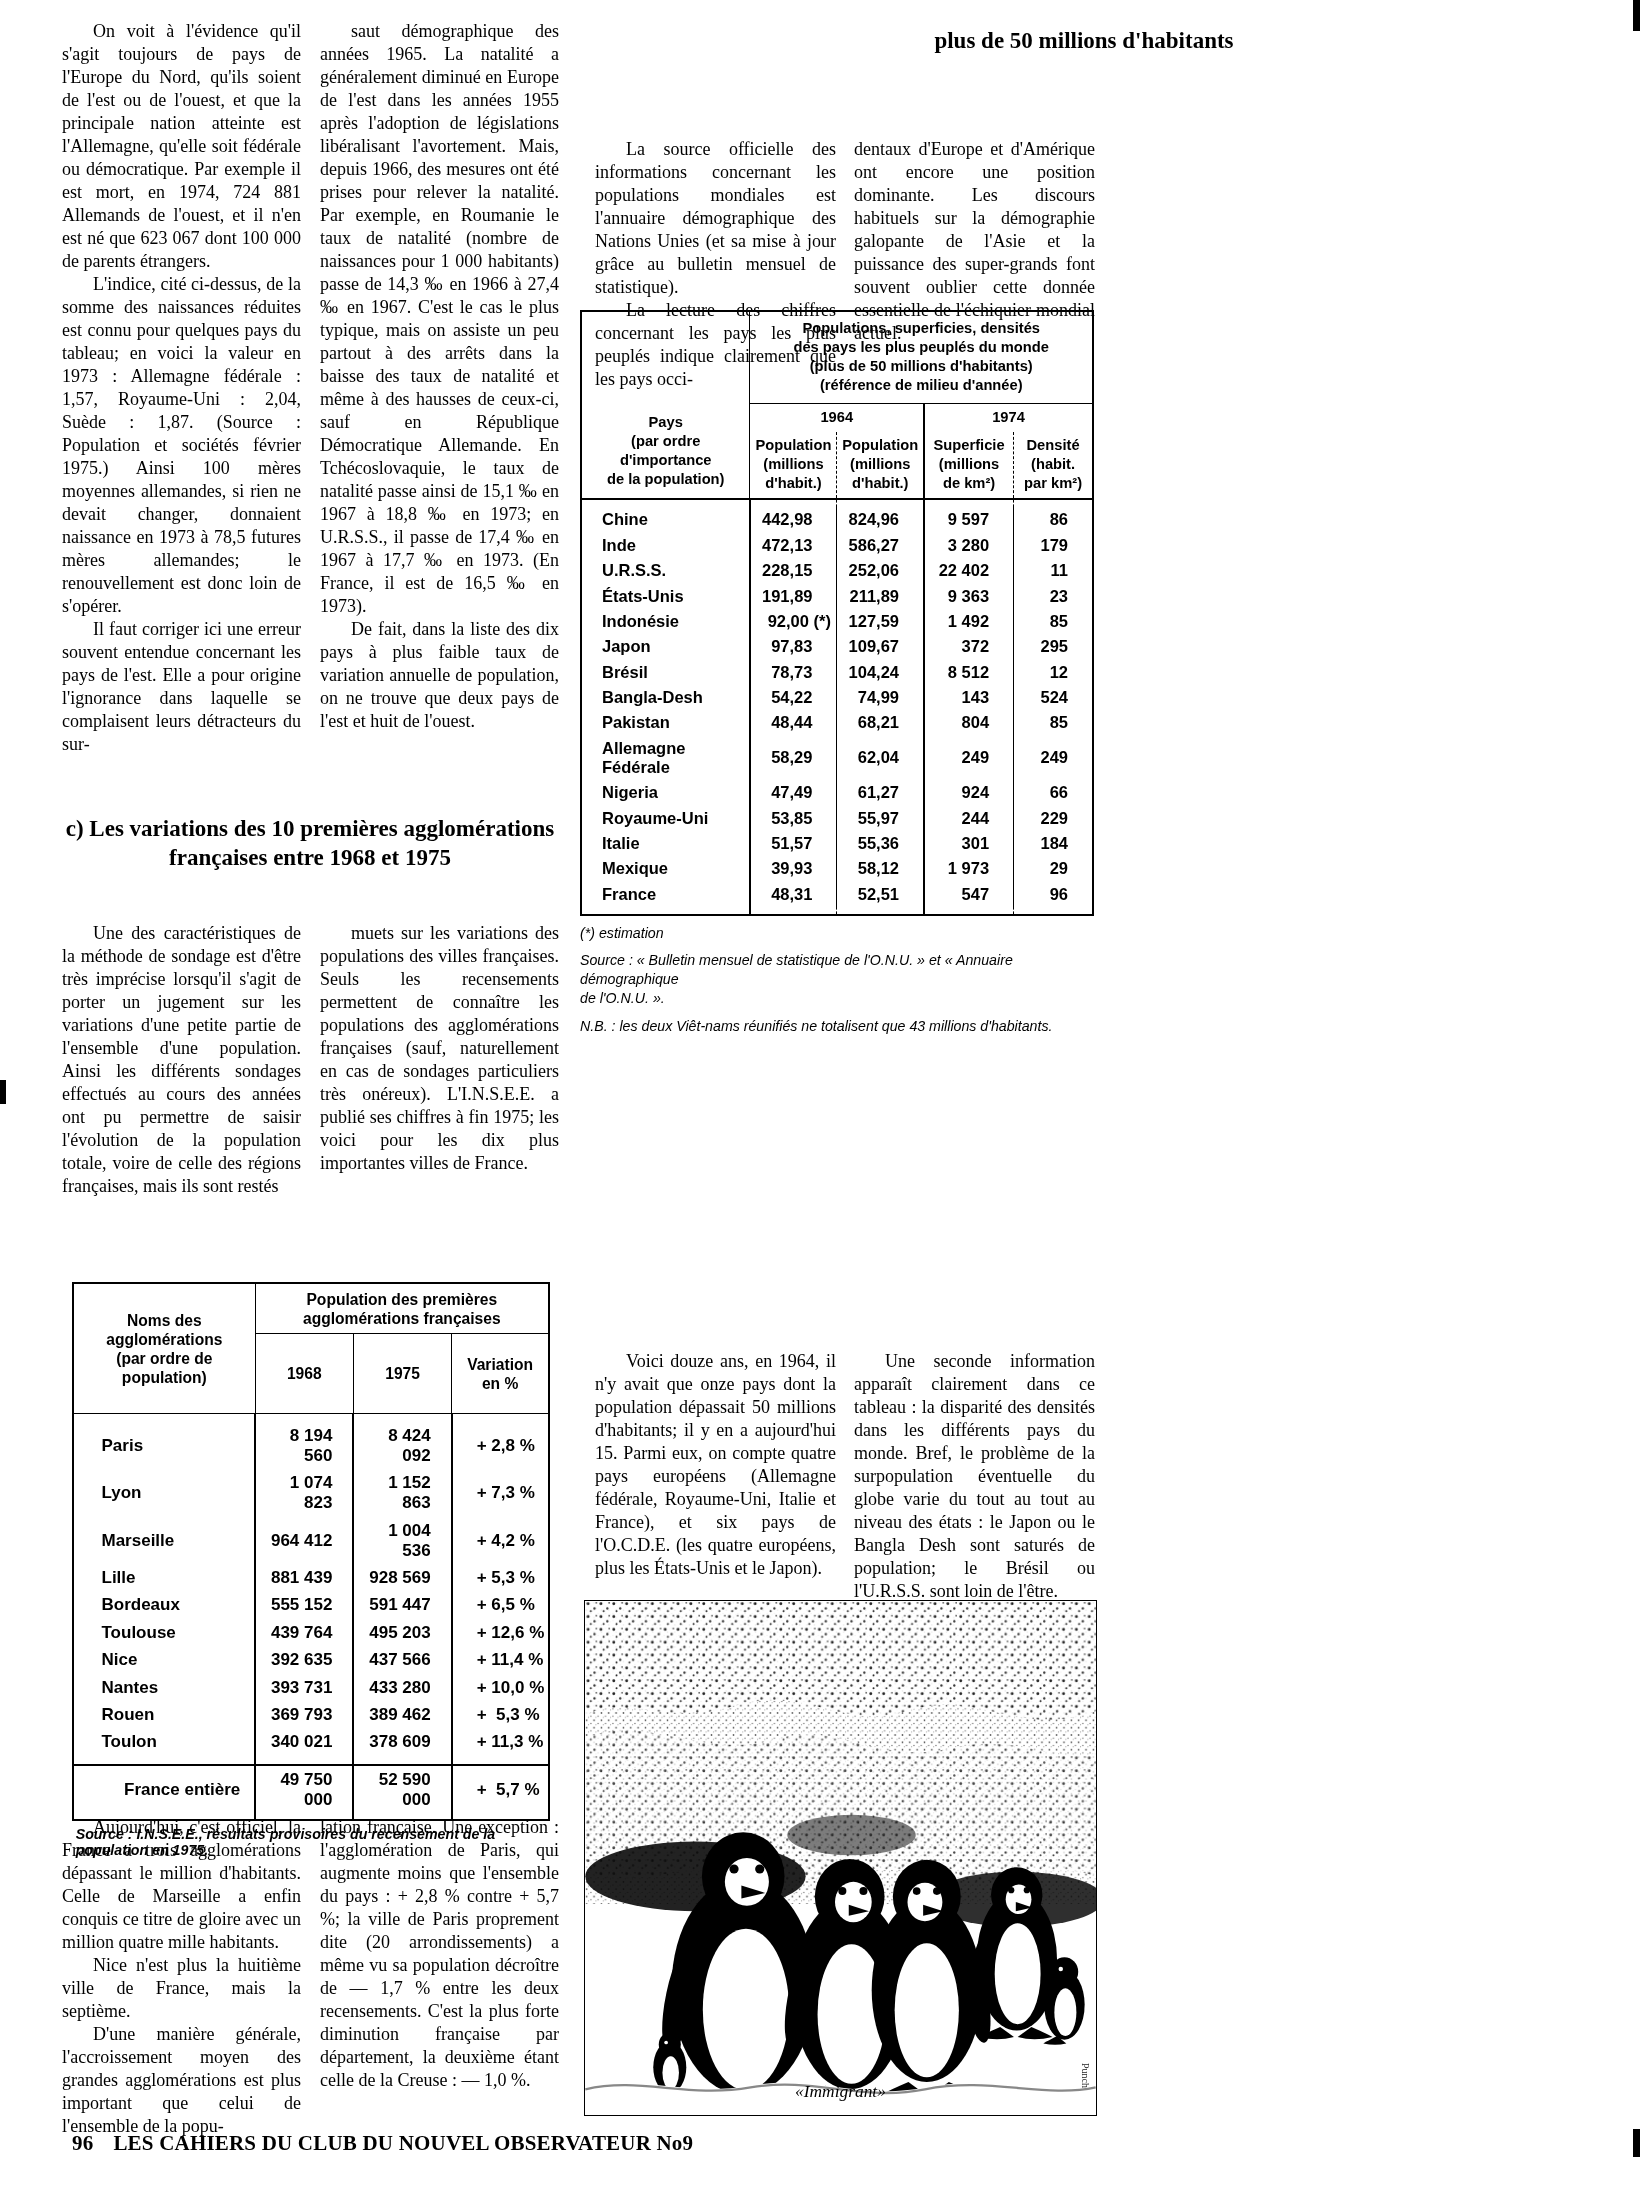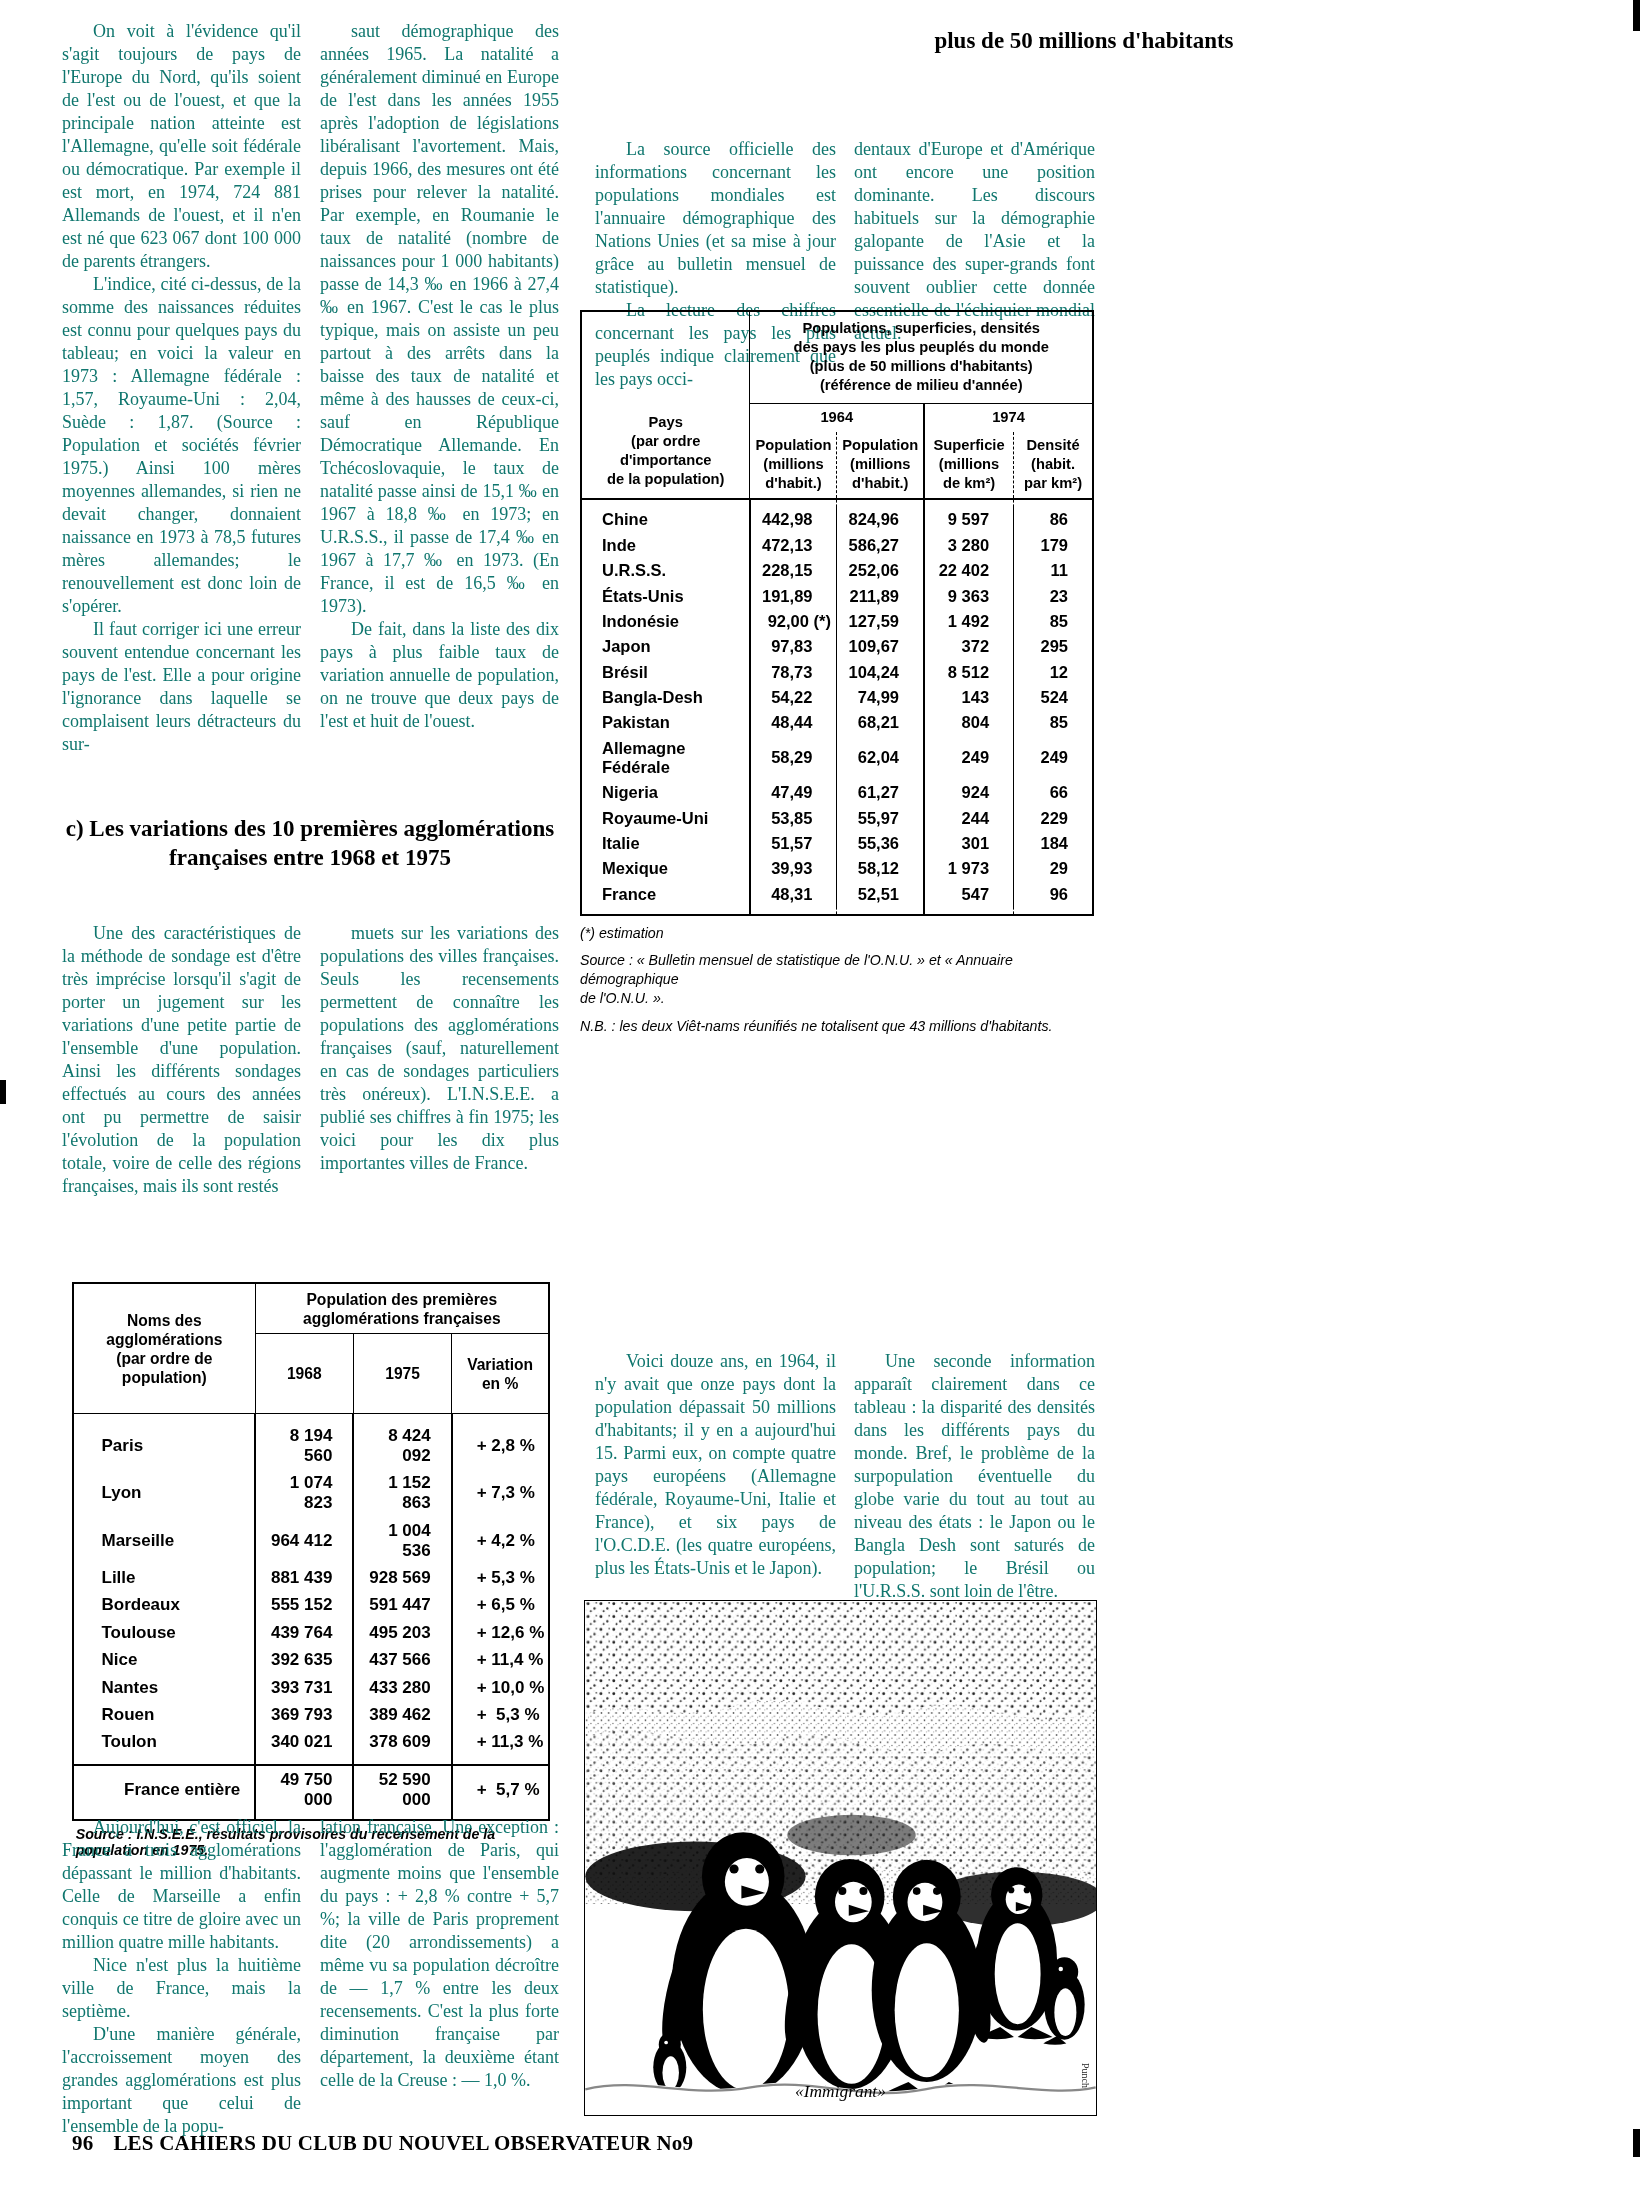--- a/index.html
+++ b/index.html
@@ -21,21 +21,21 @@
     width: 1646px; height: 2204px;
     padding: 0;
   }
 
   
   .col-text {
     font-size: 18px;
     line-height: 23px;
     text-align: justify;
     hyphens: manual;
-    color: #0f766e;
+    color: #000000;
   }
   .col-text p { margin: 0; text-indent: 31px; }
   .col-text p.noind { text-indent: 0; }
 
   
   .sec-head {
     font-weight: bold;
     font-size: 23px;
     line-height: 29px;
     text-align: center;

